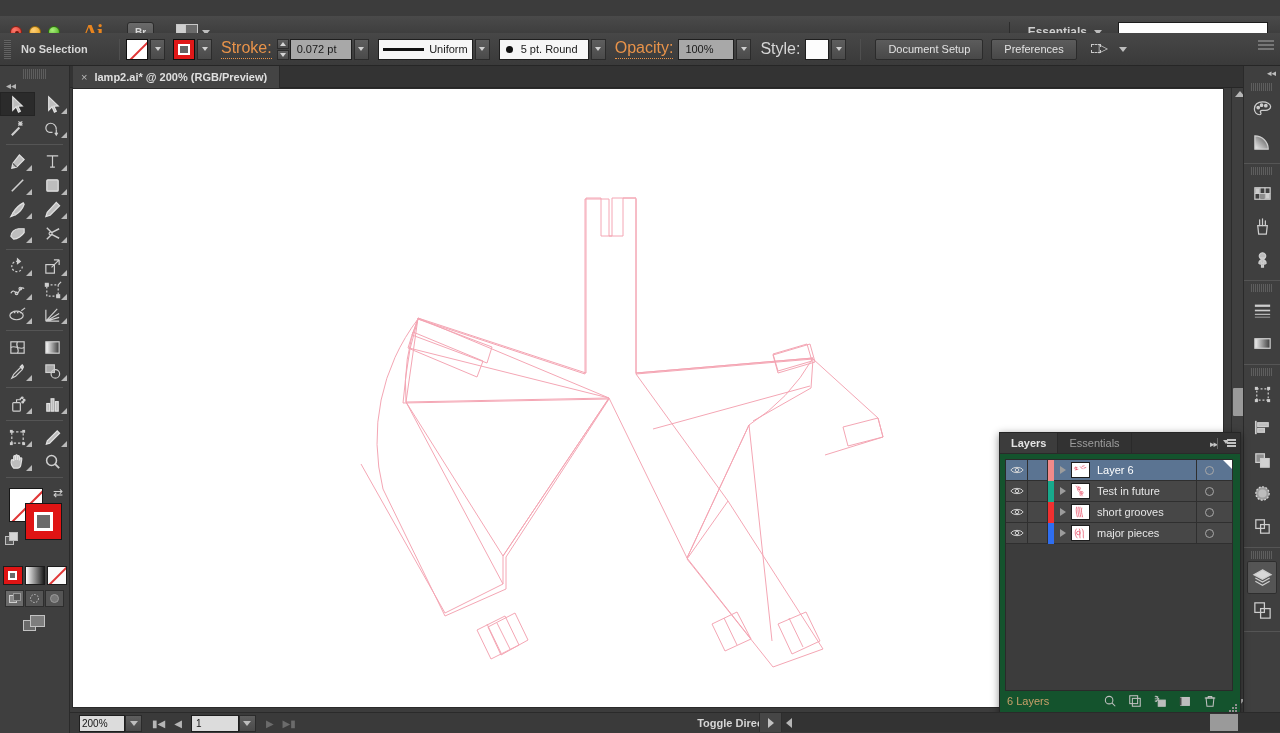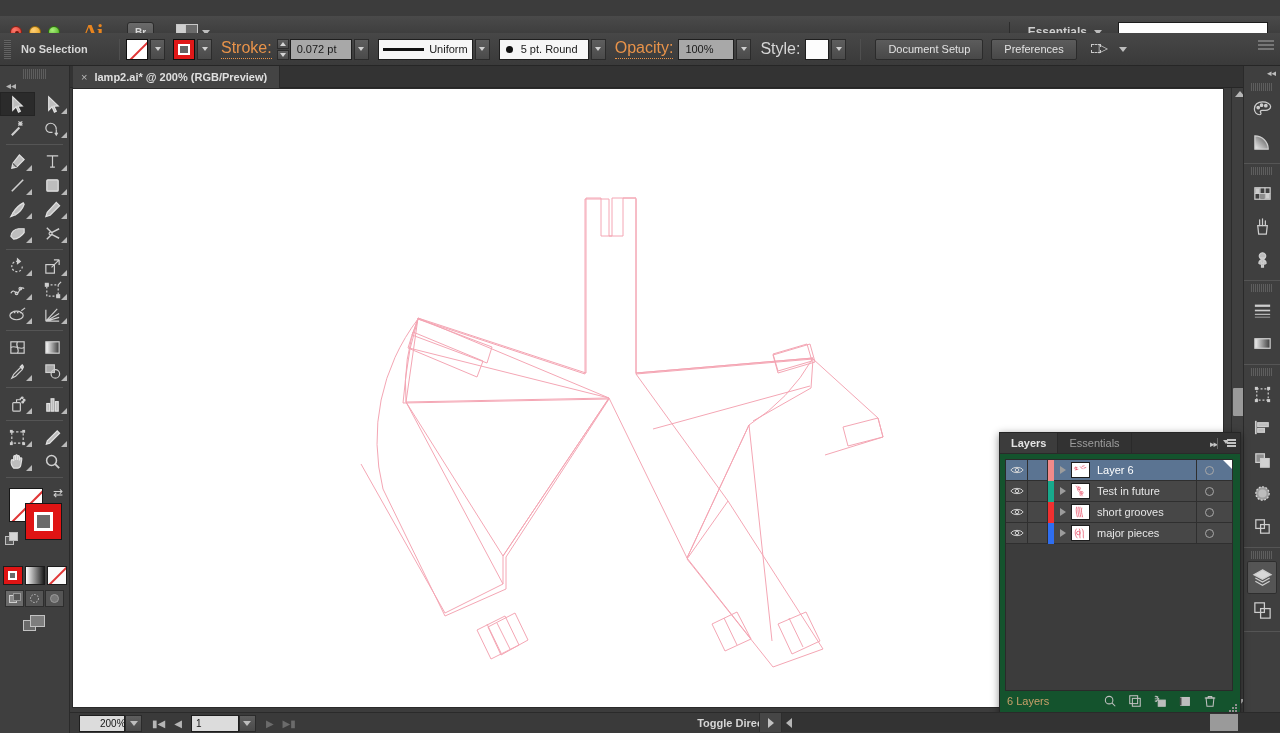--- a/index.html
+++ b/index.html
@@ -348,21 +348,21 @@
       radial-gradient(circle 1px at 8px 8px,#8f8f8f 99%,transparent);
   }
 
   
   .statusbar{
     position:absolute;left:70px;bottom:0;width:1210px;height:21px;
     background:#3a3a3a;border-top:1px solid #2a2a2a;display:flex;align-items:center;
   }
   .zoomfield{
     width:46px;height:17px;background:#dcdcdc;border:1px solid #1e1e1e;color:#151515;
-    font-size:10px;display:flex;align-items:center;padding-left:20px;margin-left:9px;
+    font-size:10px;display:flex;align-items:center;padding-left:2px;margin-left:9px;
   }
   .sb-dd{
     width:17px;height:17px;background:linear-gradient(to bottom,#5e5e5e,#4a4a4a);
     border:1px solid #2b2b2b;display:flex;align-items:center;justify-content:center;
   }
   .sb-nav{ display:flex;align-items:center;gap:9px;margin-left:10px;color:#b6b6b6;font-size:10px; }
   .sb-nav .dim{ color:#6b6b6b; }
   .pagefield{
     width:48px;height:17px;background:#dcdcdc;border:1px solid #1e1e1e;color:#151515;
     font-size:10px;display:flex;align-items:center;padding-left:4px;margin-left:9px;

